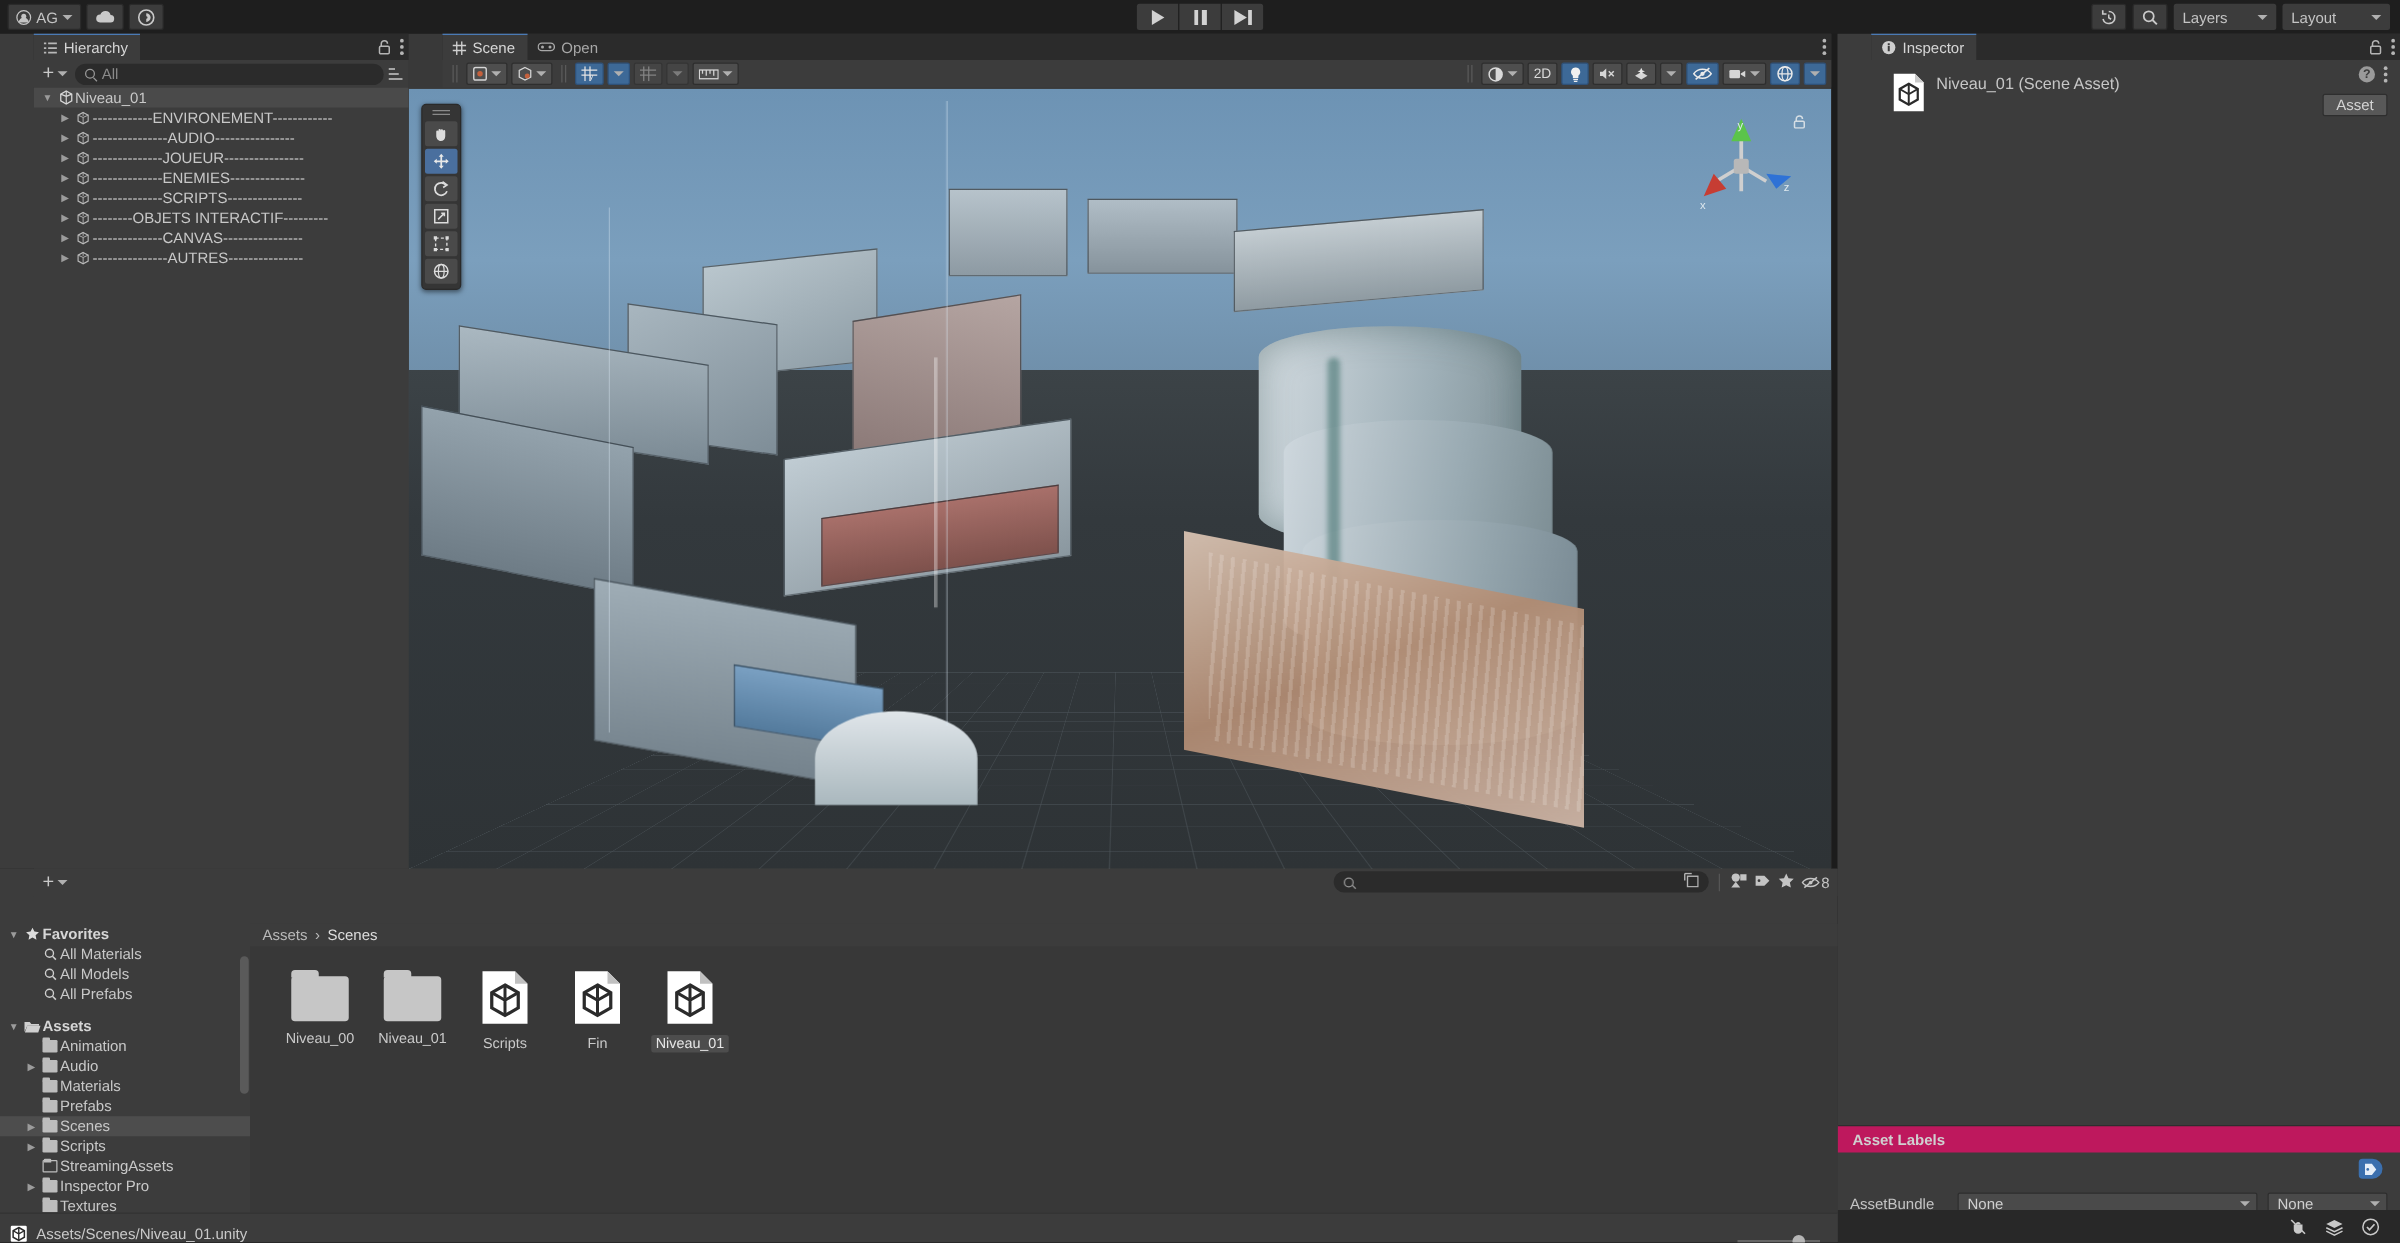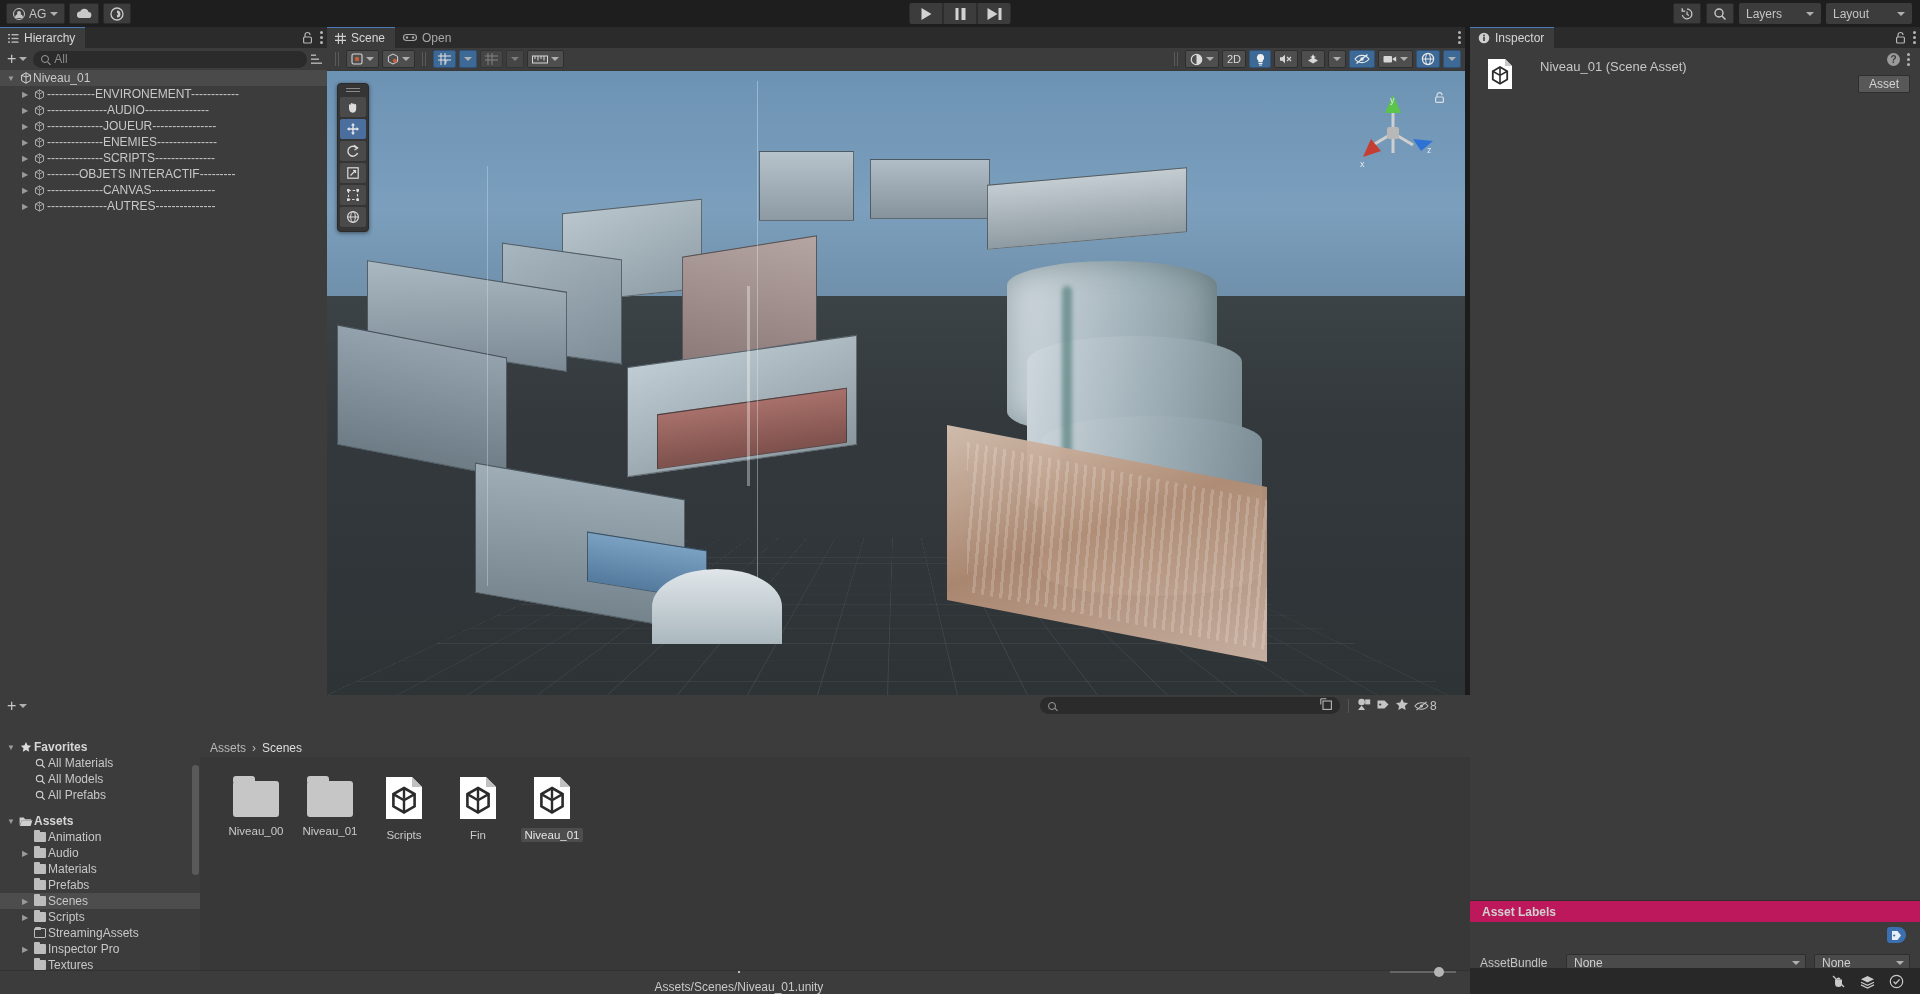--- a/index.html
+++ b/index.html
@@ -49,21 +49,21 @@
   .step { display: flex; align-items: center; gap: 1px; }
   .step .tri { border-left-color: #d2d2d2; border-top-width: 6px; border-bottom-width: 6px; }
   .step i { display: block; width: 3px; height: 12px; background: #d2d2d2; }
   .tb-right { position: absolute; right: 8px; display: flex; align-items: center; gap: 5px; }
   .tb-sel {
     height: 21px; background: #3c3c3c; border-radius: 2px; display: flex; align-items: center;
     justify-content: space-between; padding: 0 7px; gap: 18px; font-size: 12px; color: #c4c4c4;
   }
 
   
-  .panel { position: absolute; background: #383838; }
+  .panel { position: absolute; background: #383838; padding-left: 27px; }
   .panel-tabbar {
     height: 21px; background: #2b2b2b; display: flex; align-items: flex-end; position: relative;
   }
   .ptab {
     height: 21px; padding: 0 10px 0 8px; display: flex; align-items: center; gap: 5px;
     font-size: 12px; color: #a8a8a8; background: transparent; cursor: default;
   }
   .ptab.active { background: #3c3c3c; color: #d6d6d6; border-top: 1px solid #4a7ab5; }
   .tabbar-right { position: absolute; right: 4px; top: 0; height: 21px; display: flex; align-items: center; gap: 7px; }
   .kebab { width: 3px; height: 13px; display: flex; flex-direction: column; justify-content: center; gap: 2px; }
@@ -170,21 +170,21 @@
                 padding-left: 10px; font-size: 12px; color: #b9b9b9; }
   .breadcrumb .cur { color: #dedede; }
   .grid-items { display: flex; gap: 10px; padding: 18px 0 0 24px; }
   .gitem { width: 64px; display: flex; flex-direction: column; align-items: center; gap: 7px; }
   .gitem .gname { font-size: 11.5px; color: #c9c9c9; padding: 1px 4px; border-radius: 2px; white-space: nowrap; }
   .gitem.selected .gname { background: #4d4d4d; color: #e6e6e6; }
   .big-folder { width: 46px; height: 36px; background: #c6c6c6; border-radius: 3px; position: relative; }
   .big-folder::before { content: ""; position: absolute; left: 0; top: -5px; width: 22px; height: 6px; background: #c6c6c6; border-radius: 3px 3px 0 0; }
   .unity-asset { width: 42px; height: 46px; position: relative; }
   .proj-status { position: absolute; left: 0; right: 0; bottom: 0; height: 24px; background: #3c3c3c;
-                 display: flex; align-items: center; gap: 7px; padding-left: 8px; border-top: 1px solid #323232; flex-direction: column; }
+                 display: flex; align-items: flex-end; gap: 7px; padding-left: 8px; border-top: 1px solid #323232; }
   .proj-status .path { font-size: 12px; color: #c9c9c9; }
   .zoom-slider { position: absolute; right: 14px; display: flex; align-items: center; gap: 0; }
   .zs-track { width: 66px; height: 2px; background: #666; position: relative; }
   .zs-knob { position: absolute; left: 44px; top: -4px; width: 10px; height: 10px; border-radius: 50%; background: #b5b5b5; }
   .vscroll { position: absolute; right: 1px; top: 2px; width: 7px; border-radius: 4px; background: #5a5a5a; }
 </style>
 </head>
 <body>
 
 <div class="app">
@@ -640,21 +640,21 @@
 
     <div class="insp-head">
       <svg width="28" height="32" viewBox="0 0 28 32" style="margin-left:6px;margin-top:4px">
         <path d="M2 1h17l7 7v23H2z" fill="#ffffff"></path>
         <path d="M19 1l7 7h-7z" fill="#c9c9c9"></path>
         <g transform="translate(5,8)">
           <path d="M9 1 16.2 5.2v8.4L9 17.8 1.8 13.6V5.2z" fill="none" stroke="#2b2b2b" stroke-width="1.8"></path>
           <path d="M9 1v7.3M16.2 5.2 9 9.4M1.8 5.2 9 9.4M9 9.4v8.4" stroke="#2b2b2b" stroke-width="1.6"></path>
         </g>
       </svg>
-      <span class="insp-title" style="margin-left:18px">Niveau_01 (Scene Asset)</span>
+      <span class="insp-title" style="">Niveau_01 (Scene Asset)</span>
       <div class="insp-icons">
         <span class="qmark">?</span>
         <span class="kebab">
             <i></i>
             <i></i>
             <i></i>
           </span>
       </div>
       <div class="insp-open">Asset</div>
     </div>

